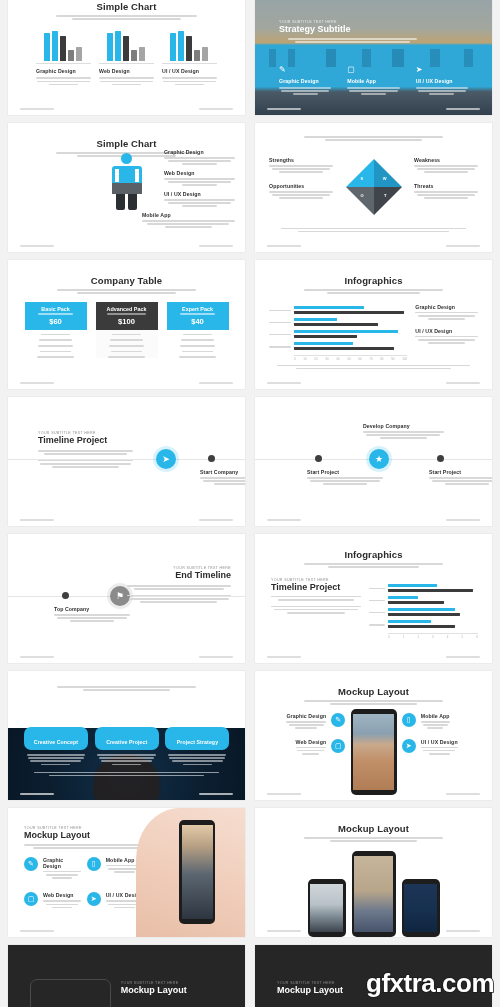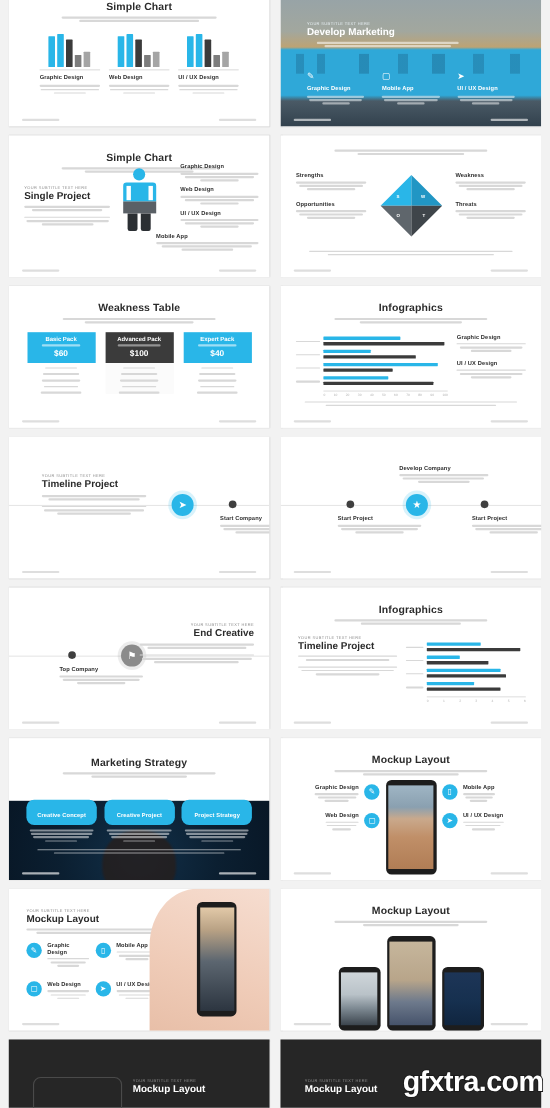--- a/index.html
+++ b/index.html
@@ -236,21 +236,21 @@
         <div class="ln"></div>
       </div>
   </div>
 
   <div class="slide">
     <div class="hero">
         <div class="skyline"></div>
       </div>
     <div class="hero-inner">
       <div class="kicker" style="color:#e6eef2">Your Subtitle Text Here</div>
-      <div class="big-h w">Develop Marketing</div>
+      <div class="big-h w">Strategy Subtitle</div>
       <div style="margin-top:4px">
         <div class="ln" style="width:88%;background:rgba(255,255,255,.55)"></div>
         <div class="ln" style="width:78%;background:rgba(255,255,255,.55)"></div>
       </div>
     </div>
     <div class="hero-cols">
       <div class="hero-col">
         <span class="ico-w">✎</span>
         <div class="tiny-h w">Graphic Design</div>
         <div class="ln" style="width:100%;background:rgba(255,255,255,.5);margin-top:3px"></div>
@@ -285,31 +285,20 @@
         <div class="ln" style="width:66%"></div>
     </div>
     <div class="person">
       <div class="p-head"></div>
         <div class="p-body"></div>
         <div class="p-hip"></div>
       <div class="p-legs">
           <div class="p-leg"></div>
           <div class="p-leg"></div>
         </div>
-    </div>
-    <div class="lead-l">
-      <div class="kicker">Your Subtitle Text Here</div>
-      <div class="big-h">Single Project</div>
-      <div style="margin-top:4px">
-        <div class="ln" style="width:100%"></div>
-          <div class="ln" style="width:82%"></div>
-        <div class="ln" style="width:100%;margin-top:5px"></div>
-          <div class="ln" style="width:96%"></div>
-          <div class="ln" style="width:60%"></div>
-      </div>
     </div>
     <div class="lead-r">
       <div class="itm">
         <div class="tiny-h">Graphic Design</div>
         <div class="ln" style="width:100%;margin-top:2px"></div>
           <div class="ln" style="width:88%"></div>
           <div class="ln" style="width:50%"></div>
       </div>
       <div class="itm">
         <div class="tiny-h">Web Design</div>
@@ -383,21 +372,21 @@
       <div class="ln" style="width:100%"></div>
         <div class="ln" style="width:82%;margin:1.6px auto"></div>
     </div>
     <div class="foot">
         <div class="ln"></div>
         <div class="ln"></div>
       </div>
   </div>
 
   <div class="slide pad">
-    <div class="s-title">Weakness Table</div>
+    <div class="s-title">Company Table</div>
     <div class="s-sub">
       <div class="ln" style="width:92%"></div>
         <div class="ln" style="width:66%"></div>
     </div>
     <div class="price-row">
       <div class="pcard">
         <div class="phead cyan">
           <div class="pname">Basic Pack</div>
           <div class="ln" style="width:60%;background:rgba(255,255,255,.55);margin:1.5px auto"></div>
           <div class="pprice">$60</div>
@@ -596,21 +585,21 @@
       <div class="tiny-h">Top Company</div>
       <div class="ln" style="width:100%;margin-top:2px"></div>
         <div class="ln" style="width:92%"></div>
         <div class="ln" style="width:58%"></div>
     </div>
     <div class="node grey" style="left:102px;top:52px">
       <span>⚑</span>
     </div>
     <div style="position:absolute;right:14px;top:32px;width:44%;text-align:right">
       <div class="kicker">Your Subtitle Text Here</div>
-      <div class="big-h">End Creative</div>
+      <div class="big-h">End Timeline</div>
       <div style="margin-top:5px">
         <div class="ln" style="width:100%;margin-left:auto"></div>
           <div class="ln" style="width:86%;margin-left:auto"></div>
         <div class="ln" style="width:100%;margin:5px 0 0 auto"></div>
           <div class="ln" style="width:96%;margin-left:auto"></div>
           <div class="ln" style="width:74%;margin-left:auto"></div>
       </div>
     </div>
     <div class="foot">
         <div class="ln"></div>
@@ -686,21 +675,20 @@
       </div>
     </div>
     <div class="foot">
         <div class="ln"></div>
         <div class="ln"></div>
       </div>
   </div>
 
   <div class="slide">
     <div style="padding:12px 14px 0">
-      <div class="s-title">Marketing Strategy</div>
       <div class="s-sub">
         <div class="ln" style="width:92%"></div>
           <div class="ln" style="width:58%"></div>
       </div>
     </div>
     <div class="ms-photo"></div>
     <div class="ms-cols">
       <div class="ms-col">
         <div class="pill" style="margin:0 auto">
           <span class="tiny-h w">Creative Concept</span>

